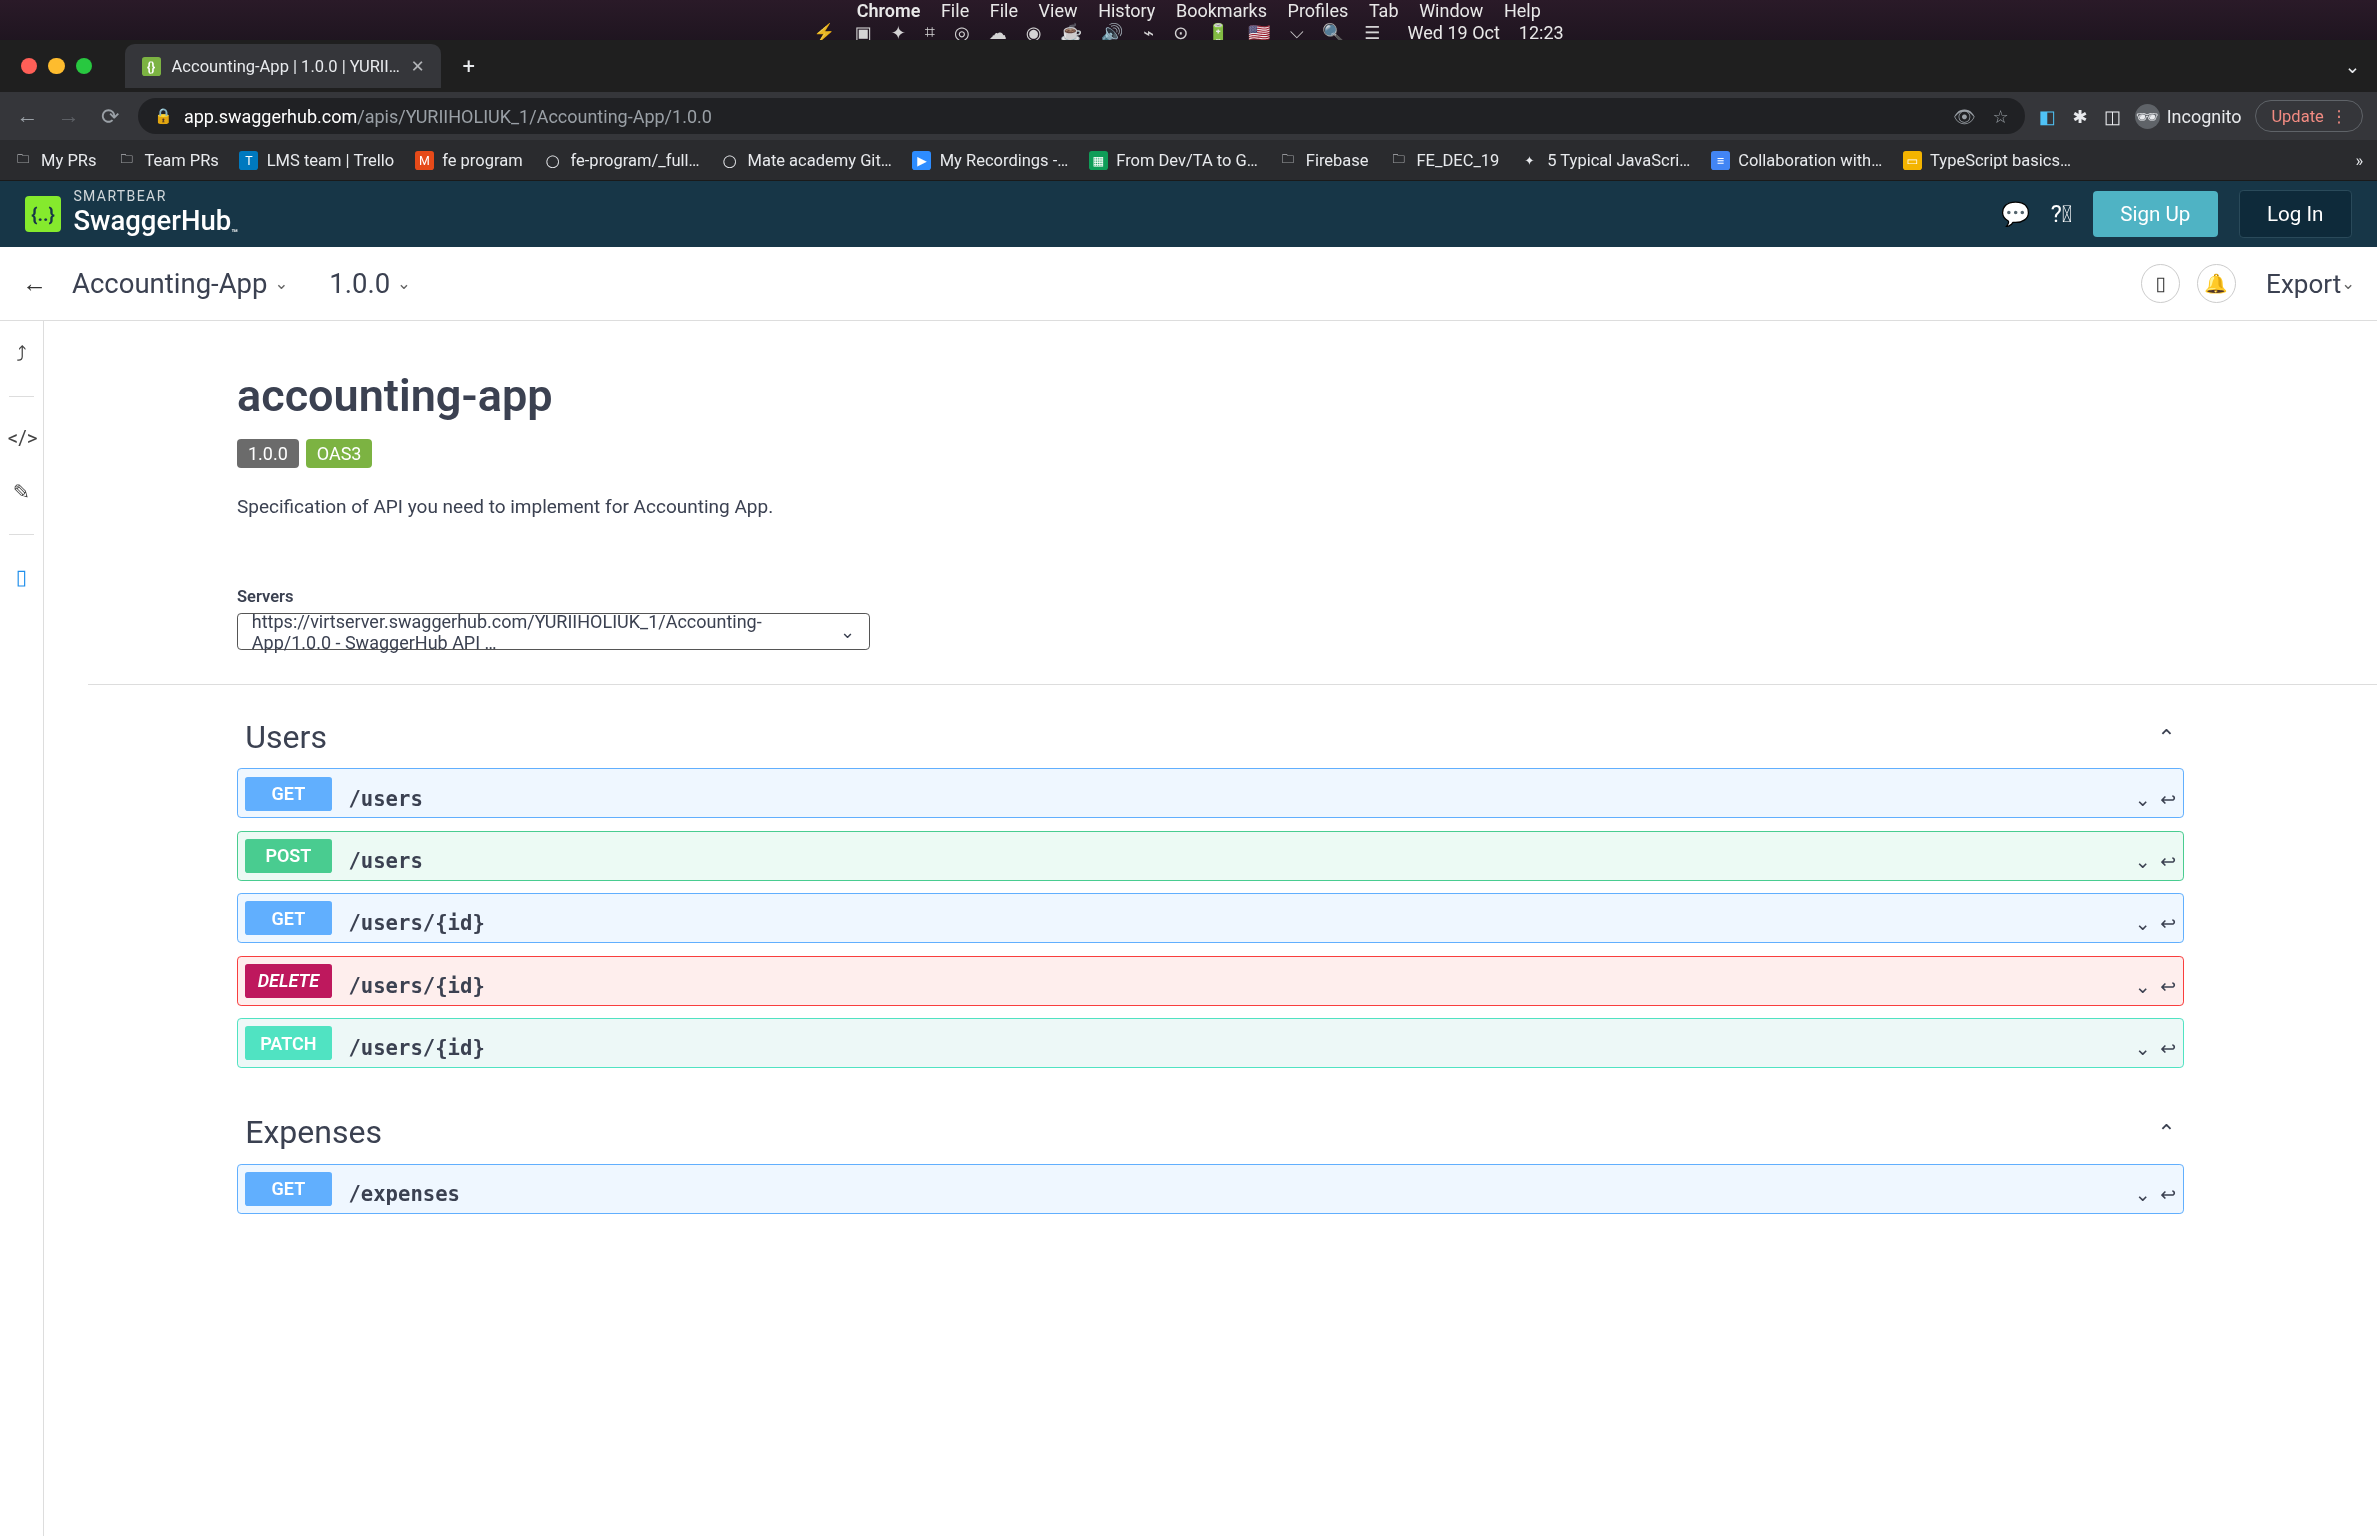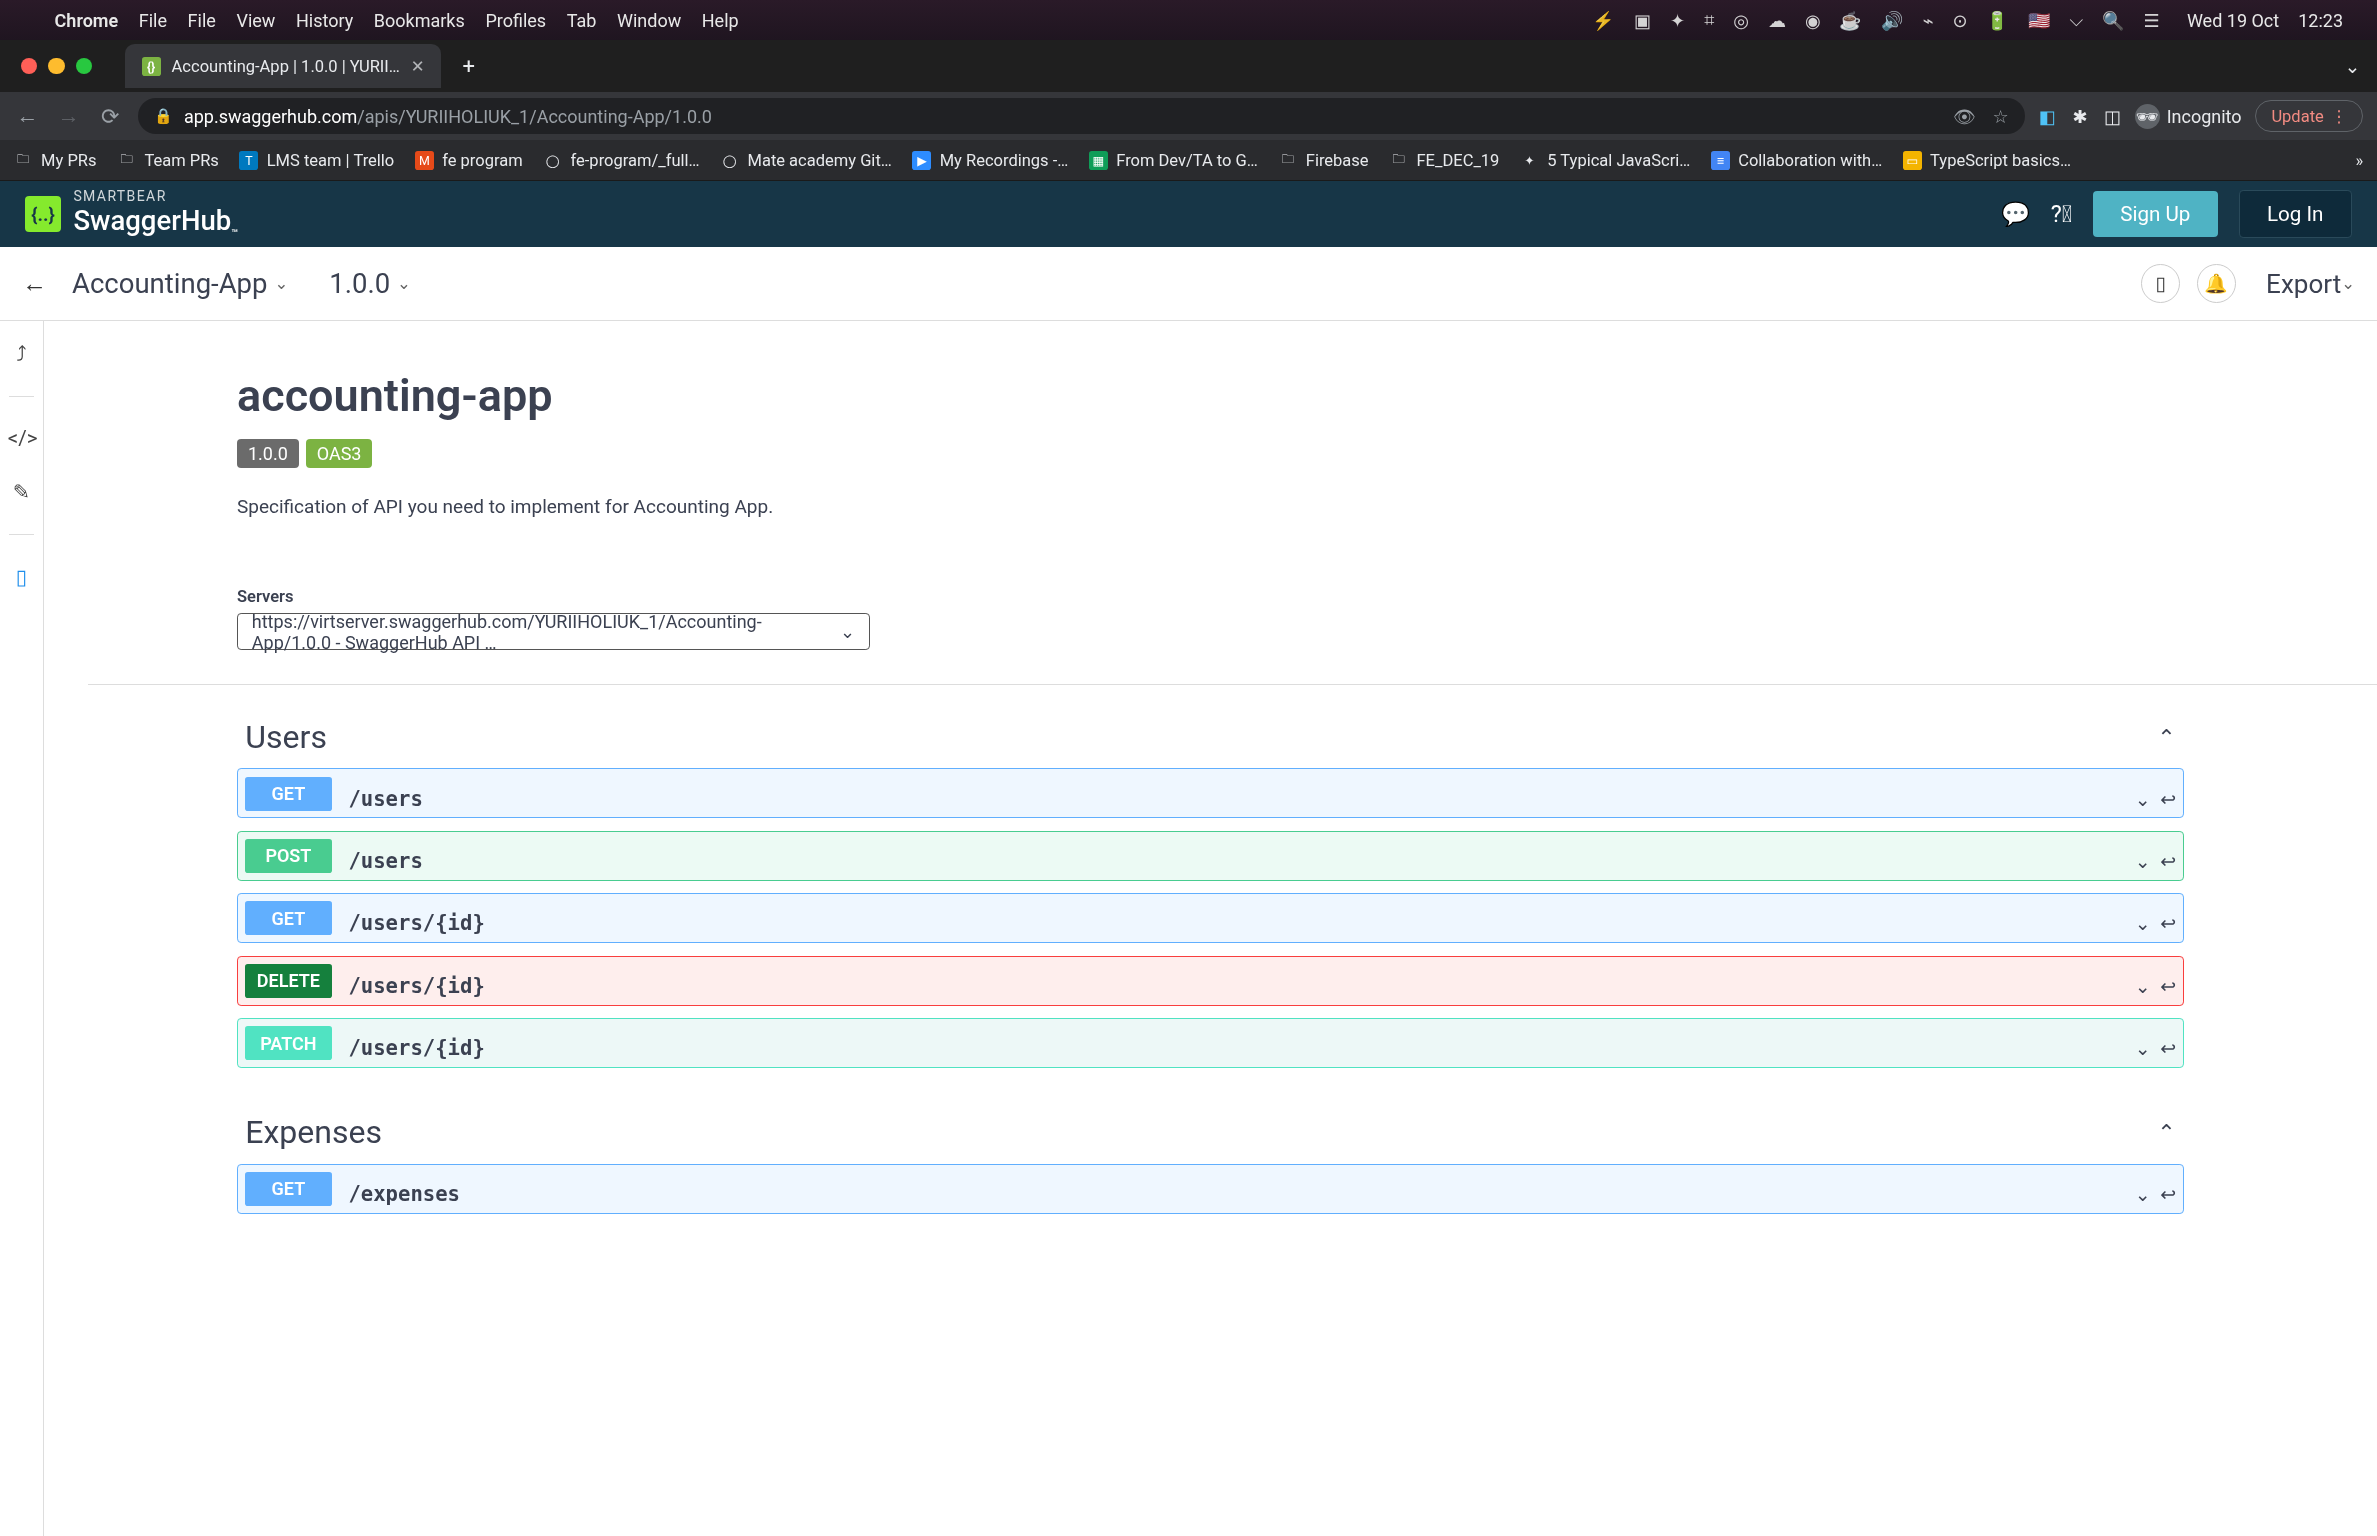--- a/index.html
+++ b/index.html
@@ -1,19 +1,19 @@
 <!DOCTYPE html>
 <html style="font-size:11px"><head>
 <meta charset="utf-8">
 <style>
 * { margin:0; padding:0; box-sizing:border-box; font-family:-apple-system,BlinkMacSystemFont,"Segoe UI",Roboto,sans-serif; }
 body { background:#fff; width:2377px; height:1537px; transform-origin:top left; }
 
 
-.mac-menubar { height:40px; background:linear-gradient(180deg,#2a1a28 0%,#1f1520 100%); display:flex; align-items:center; padding:0 34px; color:#e8e8e8; font-size:18px; justify-content:space-between; }
+.mac-menubar { height:40px; background:linear-gradient(180deg,#2a1a28 0%,#1f1520 100%); display:flex; align-items:center; padding:0 34px; color:#e8e8e8; font-size:18px; justify-content:space-between;flex-direction:column; }
 .mac-menubar .left { display:flex; align-items:center; gap:20.6px; }
 .mac-menubar .left .apple { font-size:20.6px; }
 .mac-menubar .left .appname { font-weight:600; }
 .mac-menubar .right { display:flex; align-items:center; gap:19px; }
 .mac-menubar .right .icon { font-size:18px; opacity:.9; }
 .mac-menubar .right .date { margin-left:8.3px; }
 
 
 .tab-strip { height:52px; background:#1f1f1f; display:flex; align-items:center; padding-left:20.6px; position:relative; }
 .traffic { display:flex; gap:11px; margin-right:33px; }
@@ -95,21 +95,21 @@
 .sec-head .chev { font-size:22px; color:#3b4151; }
 
 .op { border:0.7px solid; border-radius:4.1px; margin-bottom:12.4px; display:flex; align-items:flex-end; padding:6.9px; height:50px; }
 .op.get { background:#eff7ff; border-color:#61affe; }
 .op.post { background:#ecfaf4; border-color:#49cc90; }
 .op.delete { background:#feeeed; border-color:#f93e3e; }
 .op.patch { background:#edf8f7; border-color:#50e3c2; }
 .op .method { width:87px; height:34px; border-radius:2.8px; display:flex; align-items:center; justify-content:center; color:#fff; font-size:18px; font-weight:600; margin-right:16.5px; }
 .op.get .method { background:#61affe; }
 .op.post .method { background:#49cc90; }
-.op.delete .method { background:#15803d; }
+.op.delete .method { background:#be185d;font-style:italic; }
 .op.patch .method { background:#50e3c2; }
 .op .path { font-family:"SFMono-Regular",Consolas,monospace; font-size:20.6px; font-weight:600; color:#3b4151; }
 .op .right-icons { margin-left:auto; display:flex; align-items:center; gap:9.6px; color:#3b4151; font-size:19px; }
 </style>
 </head>
 <body>
 
 <div class="mac-menubar">
   <div class="left">
     <span class="apple"></span>

